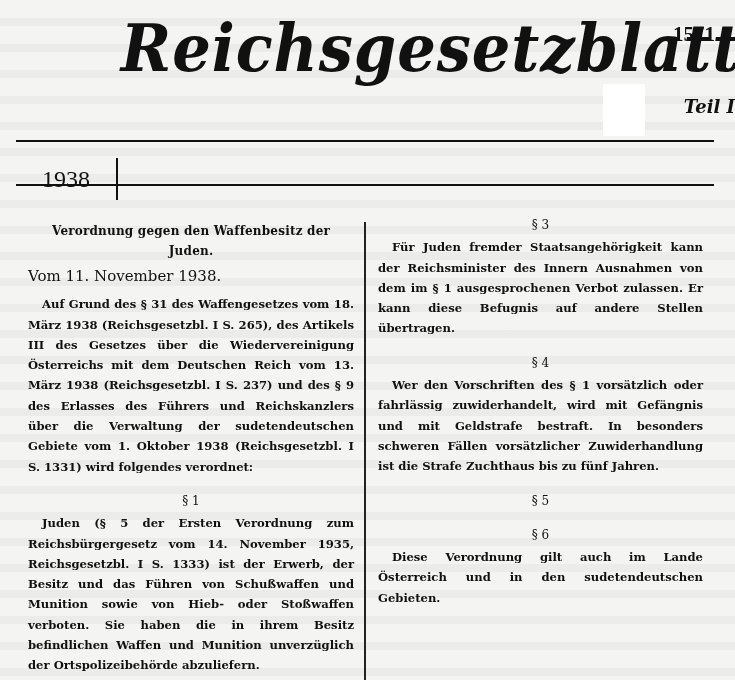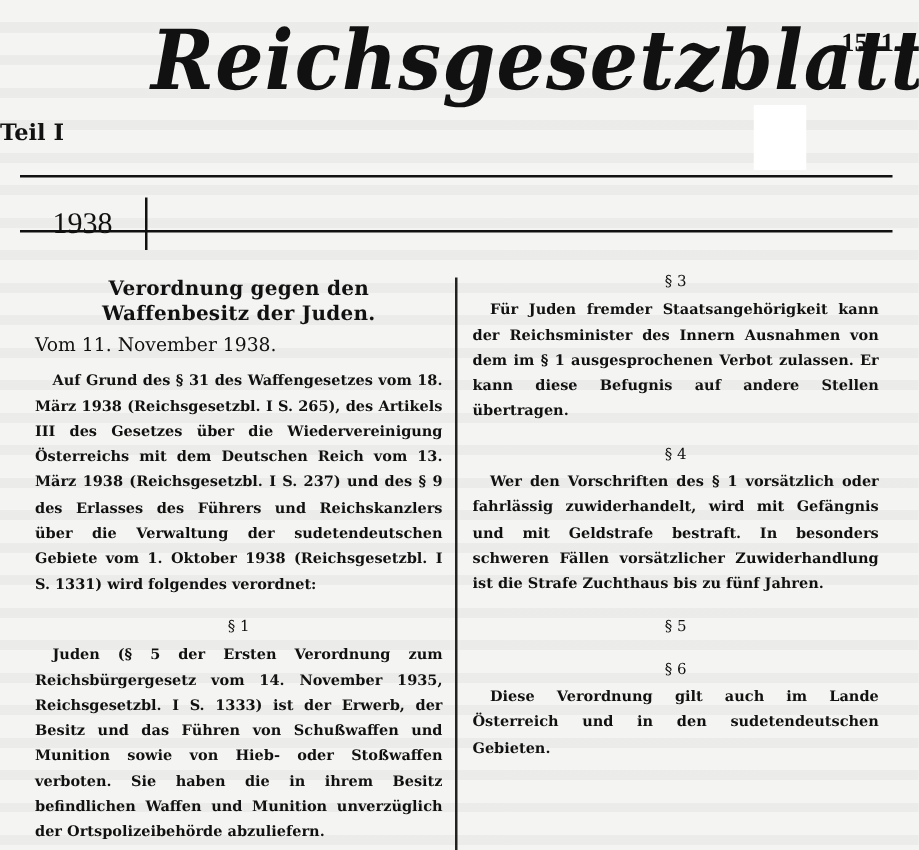--- a/index.html
+++ b/index.html
@@ -27,22 +27,23 @@
     line-height: 80px;
     transform: scaleX(0.92);
     font-style: italic;
   }
   .page-number {
     position: absolute; right: 20px; top: 22px;
     font-family: "Liberation Serif", serif; font-weight: bold; font-size: 21px;
   }
   .teil {
     position: absolute; left: 0; width: 735px; top: 96px;
-    text-align: left; font-weight: bold; font-size: 18px;
+    text-align: right; font-weight: bold; font-size: 18px;
     font-family: "DejaVu Serif", serif;
+    font-style: italic;
   }
   .white-patch {
     position: absolute; left: 603px; top: 84px; width: 42px; height: 52px; background: #fff;
   }
   .issue-row {
     position: absolute; left: 16px; top: 140px; width: 698px; height: 42px;
     border-top: 2px solid #111; border-bottom: 2px solid #111;
     display: flex; align-items: center;
   }
   .issue-cell {
@@ -56,21 +57,21 @@
   .col {
     position: absolute; top: 215px; font-size: 11.6px; line-height: 20.3px;
     font-family: "DejaVu Serif", serif; font-weight: bold;
   }
   .col-left { left: 28px; width: 326px; }
   .col-right { left: 378px; width: 325px; }
   .divider {
     position: absolute; left: 364px; top: 222px; width: 2px; height: 458px; background: #222;
   }
   .title {
-    text-align: center; font-size: 16px; font-weight: 900; line-height: 20px; margin: 6px 0 0 0; letter-spacing: 0.2px;
+    text-align: center; font-size: 12px; font-weight: 900; line-height: 20px; margin: 6px 0 0 0; letter-spacing: 0.2px;
   }
   .subtitle { text-align: left; font-size: 15px; font-weight: 400; margin: 5px 0 8px 0; }
   .para { text-align: justify; text-indent: 14px; margin: 0; }
   .section { text-align: center; margin: 14px 0 2px 0; font-weight: normal; font-size: 12px; }
   .section.first { margin-top: 0; }
 </style>
 </head>
 <body>
 
 <div class="page">

